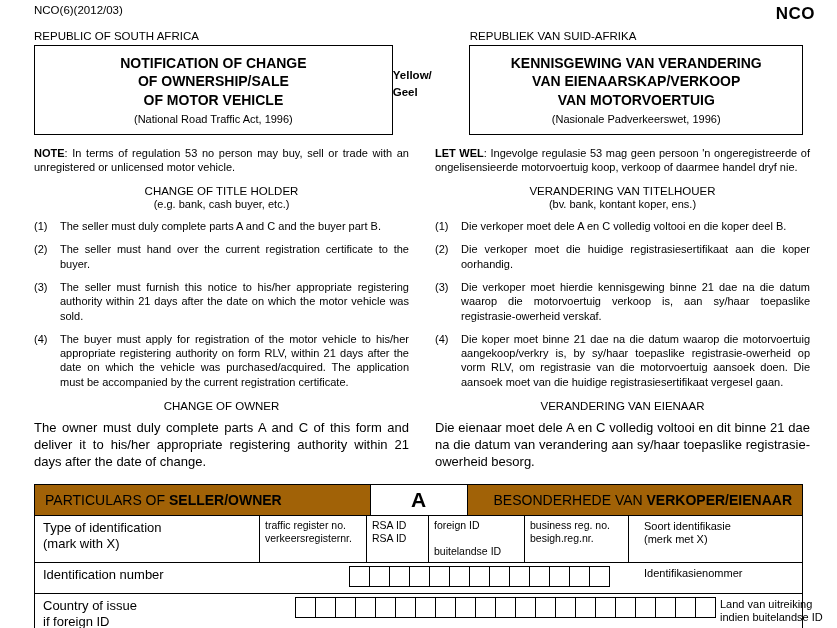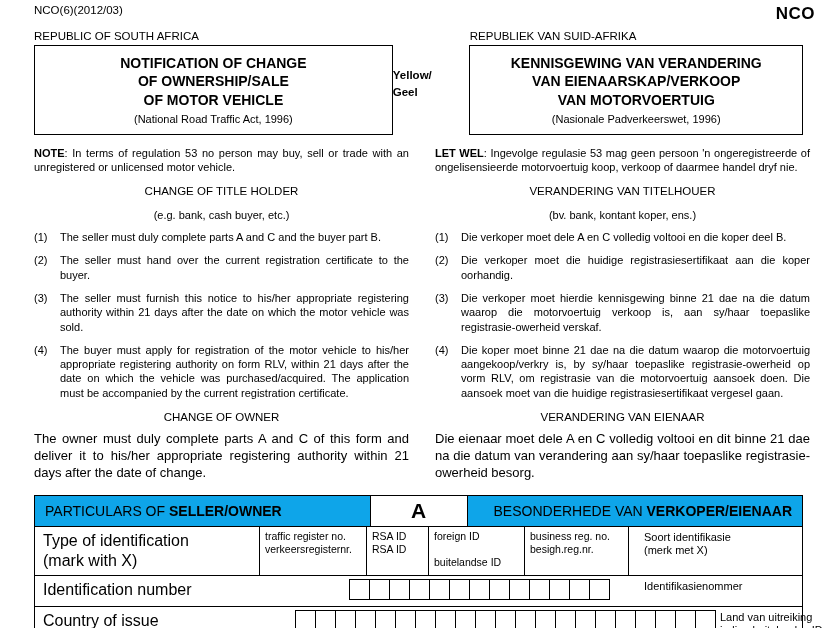--- a/index.html
+++ b/index.html
@@ -95,21 +95,21 @@
   }
   .sec-head {
     text-align: center;
     font-weight: normal;
     font-size: 11.5px;
     margin-top: 11px;
   }
   .sec-sub {
     text-align: center;
     font-size: 11px;
-    margin-top: 12px;
+    margin-top: 1px;
   }
   ol.numlist {
     list-style: none;
     margin: 0;
     padding: 0;
   }
   ol.numlist li {
     display: flex;
     margin-top: 9px;
     font-size: 11px;
@@ -129,21 +129,21 @@
     margin-top: 8px;
     text-align: justify;
   }
 
   
   .band {
     position: relative;
     margin: 13px 34px 0 34px;
     border: 1px solid #000;
     height: 30px;
-    background: #0ea5e9;
+    background: #a16207;
     display: flex;
     align-items: center;
   }
   .band-left {
     flex: 1;
     padding-left: 10px;
     font-size: 14px;
   }
   .band-right {
     flex: 1;
@@ -179,21 +179,21 @@
     display: flex;
     border-bottom: 1px solid #000;
     min-height: 30px;
     position: relative;
   }
   .frow:last-child { border-bottom: none; }
   .flabel {
     width: 212px;
     flex: 0 0 212px;
     padding: 4px 4px 4px 8px;
-    font-size: 16px;
+    font-size: 13px;
     line-height: 1.25;
   }
   .flabel-right {
     width: 150px;
     flex: 0 0 150px;
     padding: 4px 8px 4px 4px;
     font-size: 11px;
     line-height: 1.25;
     text-align: left;
   }

